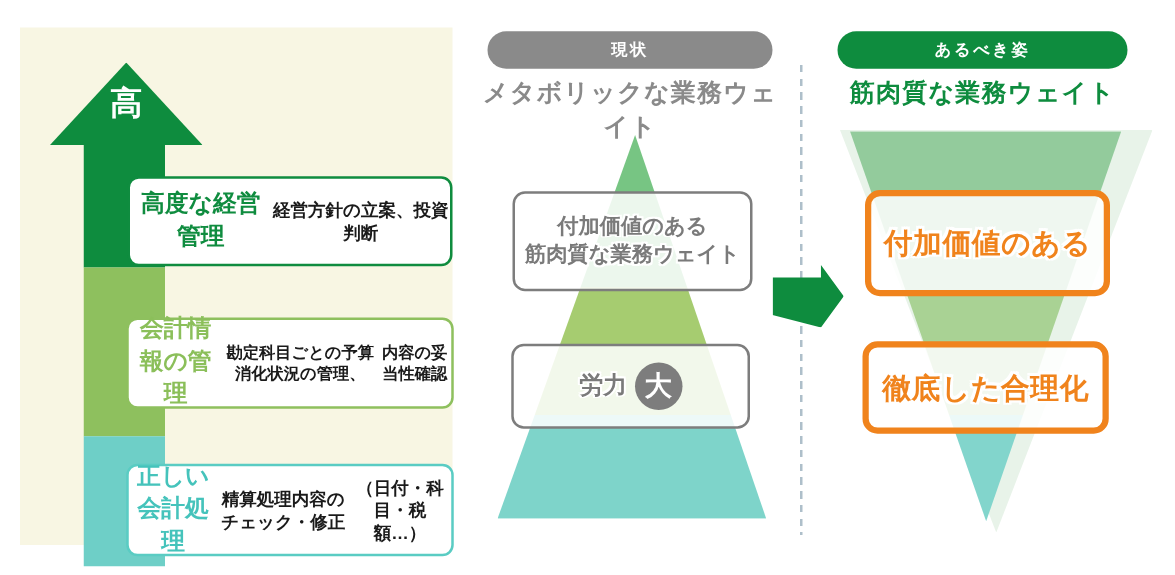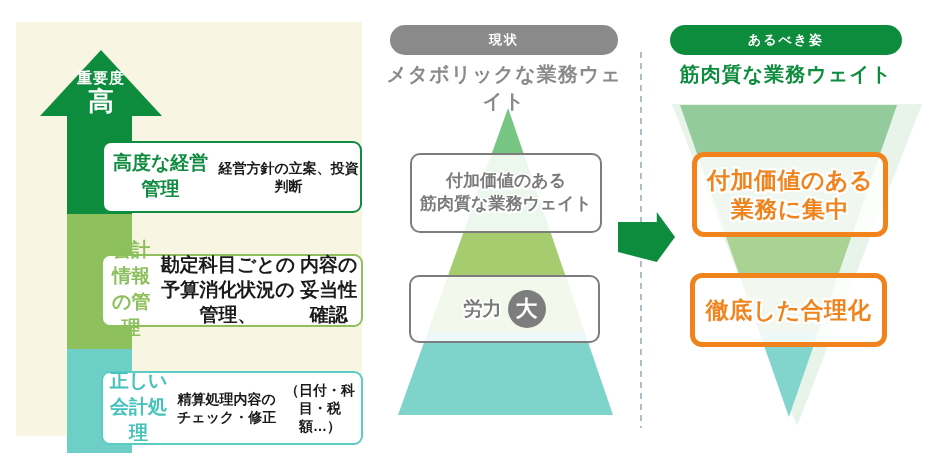--- a/index.html
+++ b/index.html
@@ -21,21 +21,21 @@
 
   .level-box { position:absolute; background:#fff; border-radius:9px; display:flex; flex-direction:row;
                align-items:center; justify-content:center; text-align:center; }
   .lb1 { left:86px; top:119px; width:260px; height:72px; border:2.5px solid #0f8c3f; }
   .lb2 { left:85px; top:232px; width:262px; height:73px; border:2.5px solid #8ec05e; }
   .lb3 { left:85px; top:349px; width:262px; height:74px; border:2.5px solid #5accc3; }
   .level-title { font-size:19px; font-weight:bold; margin-bottom:3px; }
   .lb1 .level-title { color:#0f8c3f; }
   .lb2 .level-title { color:#8bbf5a; }
   .lb3 .level-title { color:#45c3bb; }
-  .level-desc { font-size:19px; font-weight:bold; color:#1a1a1a; line-height:1.3; }
+  .level-desc { font-size:13px; font-weight:bold; color:#1a1a1a; line-height:1.3; }
   .lb3 .level-desc, .lb1 .level-desc { font-size:14px; }
 
   
   .pill { position:absolute; top:25px; height:30px; border-radius:16px; display:flex; align-items:center;
           justify-content:center; color:#fff; font-size:13px; font-weight:bold; letter-spacing:2px; }
   .pill-current { left:390px; width:228px; background:#8a8a8a; }
   .pill-ideal { left:670px; width:232px; background:#0e8c3e; }
   .subtitle { position:absolute; top:61px; text-align:center; font-size:20px; font-weight:bold; letter-spacing:1px; }
   .sub-current { left:378px; width:252px; color:#8a8a8a; }
   .sub-ideal { left:660px; width:252px; color:#0e8c3e; }
@@ -81,21 +81,20 @@
 <div id="canvas">
 
   <div class="panel">
     <div class="arrow-shaft">
       <div class="shaft-seg1"></div>
       <div class="shaft-seg2"></div>
       <div class="shaft-seg3"></div>
     </div>
     <div class="arrow-head"></div>
     <div class="arrow-label">
-      <span class="small">重要度</span>
       <span class="big">高</span>
     </div>
 
     <div class="level-box lb1">
       <div class="level-title">高度な経営管理</div>
       <div class="level-desc">経営方針の立案、投資判断</div>
     </div>
     <div class="level-box lb2">
       <div class="level-title">会計情報の管理</div>
       <div class="level-desc">勘定科目ごとの予算消化状況の管理、</div>
@@ -124,19 +123,18 @@
   <div class="divider"></div>
   <div class="transform-arrow"></div>
 
   <div class="pill pill-ideal">あるべき姿</div>
   <div class="subtitle sub-ideal">筋肉質な業務ウェイト</div>
   <div class="funnel-outer"></div>
   <div class="funnel-inner"></div>
 
   <div class="goal-box gb1">
     <div class="goal-text">付加価値のある</div>
-    <div class="goal-text">業務に集中</div>
   </div>
   <div class="goal-box gb2">
     <div class="goal-text">徹底した合理化</div>
   </div>
 
 </div>
 
 </body></html>

